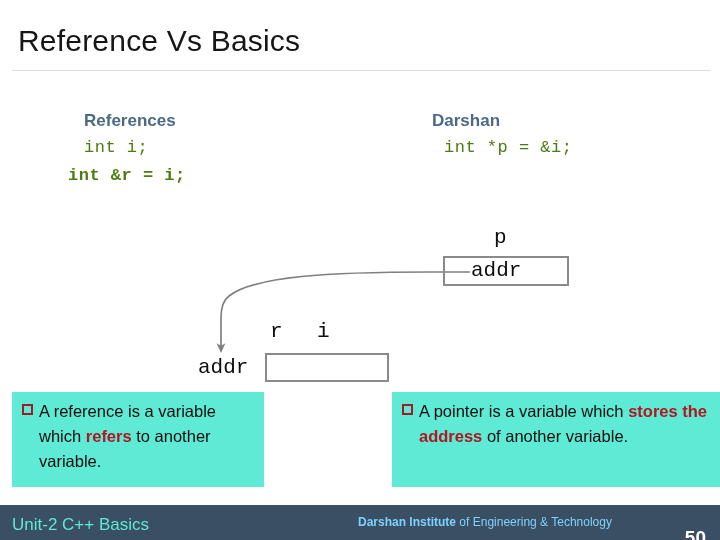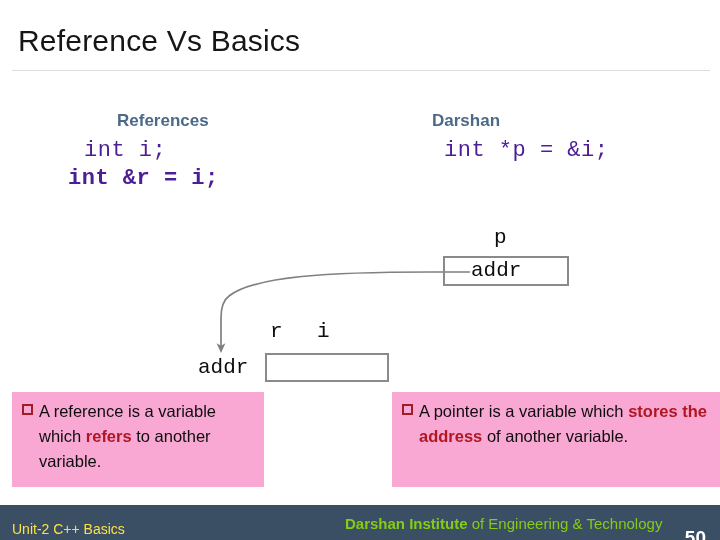--- a/index.html
+++ b/index.html
@@ -40,27 +40,27 @@
   .col-heading {
     position: absolute;
     font-size: 17px;
     font-weight: bold;
     color: #4a6a88;
     white-space: nowrap;
   }
   .code-line {
     position: absolute;
     font-family: "Liberation Mono", "DejaVu Sans Mono", monospace;
-    font-size: 22px;
-    color: #4c1d95;
+    font-size: 17px;
+    color: #4d7c0f;
     white-space: pre;
     letter-spacing: 0.5px;
     text-align: center;
   }
-  #references-heading { left: 84px;  top: 111px; margin-left: 33px; }
+  #references-heading { left: 84px;  top: 111px; }
   #ref-code-1        { left: 84px;  top: 138px; }
   #ref-code-2        { left: 68px;  top: 166px; font-weight: bold; }
   #pointers-heading  { left: 432px; top: 111px; }
   #ptr-code-1        { left: 444px; top: 138px; }
 
   
   #diagram {
     position: absolute;
     left: 0;
     top: 0;
@@ -89,21 +89,21 @@
 
   
   #r-label    { left: 270px; top: 320px; }
   #i-label    { left: 317px; top: 320px; }
   #i-box      { left: 265px; top: 353px; width: 124px; height: 29px; }
   #addr-label { left: 198px; top: 356px; }
 
   
   .callout {
     position: absolute;
-    background: #f9a8d4;
+    background: #5eead4;
     box-sizing: border-box;
     padding: 7px 8px 8px 8px;
   }
   #callout-reference { left: 12px;  top: 392px; width: 252px; height: 95px; }
   #callout-pointer   { left: 392px; top: 392px; width: 344px; height: 95px; }
 
   .callout-row {
     display: flex;
     align-items: flex-start;
   }
@@ -130,31 +130,31 @@
     position: absolute;
     left: 0;
     bottom: 0;
     width: 720px;
     height: 35px;
     background: #3a4f63;
   }
   #footer-left {
     position: absolute;
     left: 12px;
-    top: 16px;
-    font-size: 14px;
-    color: #fde047;
+    top: 10px;
+    font-size: 17px;
+    color: #5eead4;
     white-space: nowrap;
   }
   #footer-center {
     position: absolute;
-    left: 345px;
+    left: 358px;
     top: 10px;
-    font-size: 15px;
-    color: #84cc16;
+    font-size: 12px;
+    color: #7dd3fc;
     white-space: nowrap;
   }
   #footer-center .org-bold { font-weight: bold; }
   #footer-page {
     position: absolute;
     right: 14px;
     top: 22px;
     font-size: 19px;
     font-weight: bold;
     color: #ffffff;

